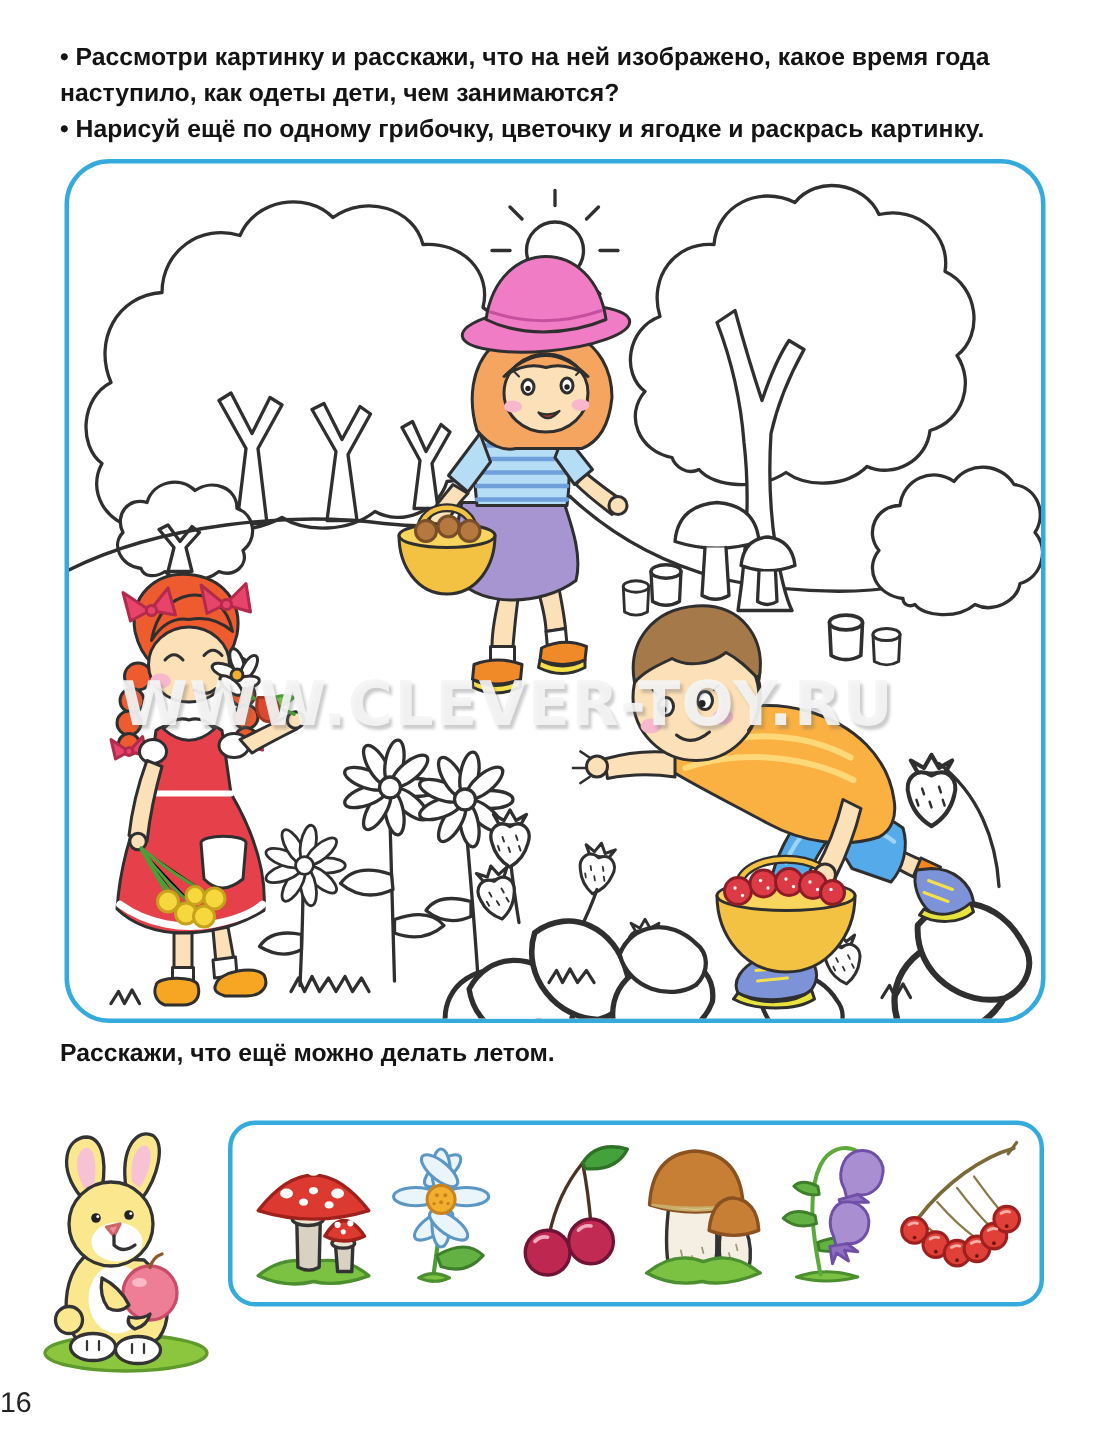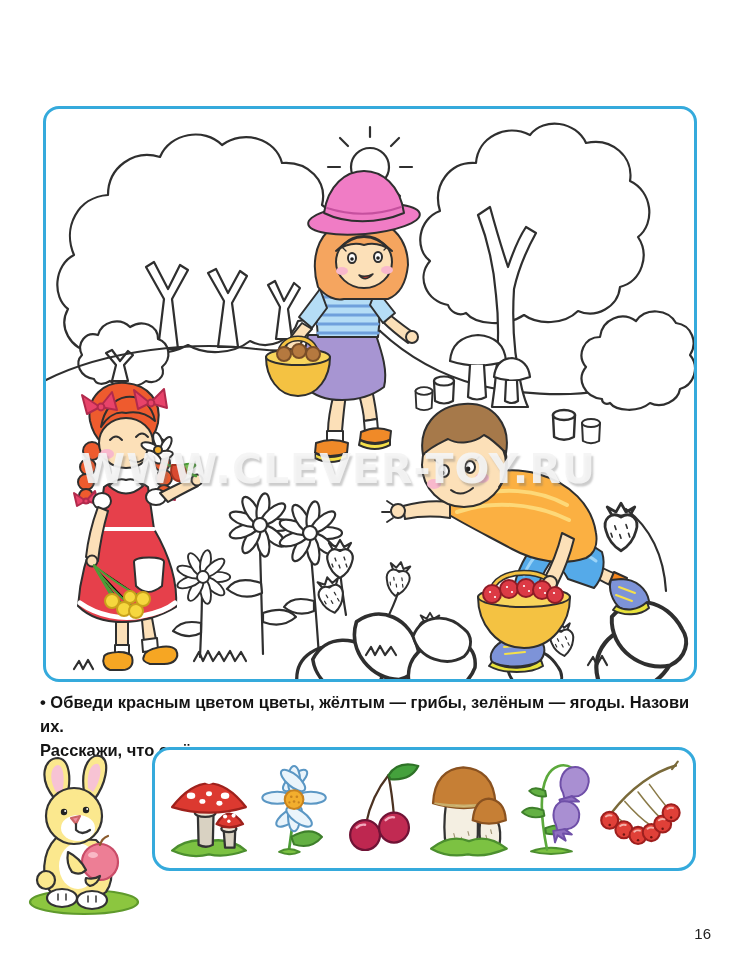--- a/index.html
+++ b/index.html
@@ -4,41 +4,46 @@
 <style>
   html,body{margin:0;padding:0;background:#fff;}
   .page{position:relative;width:731px;height:960px;background:#ffffff;
         font-family:"Liberation Sans",sans-serif;color:#111;overflow:hidden;}
   .instr{position:absolute;left:40px;width:658px;font-size:16.5px;font-weight:700;
          line-height:24px;color:#141414;}
   .instr p{margin:0;}
   .instr-top{top:26px;}
   .instr-mid{top:690px;}
   .main-frame{position:absolute;left:43px;top:106px;width:648px;height:570px;
-              border:3.5px solid #35aadc;border-radius:16px;background:#fff;box-sizing:content-box;}
+              border:3.5px solid #35aadc;border-radius:30px;background:#fff;box-sizing:content-box;}
   .scene{position:absolute;left:0;top:0;width:648px;height:570px;}
   .watermark{position:absolute;left:34px;top:336px;width:600px;white-space:nowrap;
              font-family:"DejaVu Sans",sans-serif;font-weight:bold;font-size:41px;letter-spacing:1px;
              color:rgba(244,244,244,0.92);text-shadow:2px 3px 2px rgba(110,110,110,0.35);
              pointer-events:none;}
   .legend-box{position:absolute;left:152px;top:747px;width:544px;height:124px;
               border:3.5px solid #35aadc;border-radius:18px;background:#fff;box-sizing:border-box;
               display:flex;align-items:flex-end;justify-content:space-evenly;padding:8px 10px;}
   .legend-box svg{display:block;}
   .bunny{position:absolute;left:20px;top:750px;}
   .praise{position:absolute;left:200px;top:892px;font-size:19px;font-weight:400;
           letter-spacing:.3px;color:#141414;}
-  .page-num{position:absolute;left:0;top:925px;width:711px;text-align:right;
-            font-size:15px;color:#222;}
+  .page-num{position:absolute;left:0;top:925px;width:711px;text-align:left;
+            font-size:19px;color:#222;}
 </style>
 </head>
 <body>
 
 <div class="page">
 
+  <div class="instr instr-top">
+    <p>• Рассмотри картинку и расскажи, что на ней изображено, какое время года</p>
+    <p>наступило, как одеты дети, чем занимаются?</p>
+    <p>• Нарисуй ещё по одному грибочку, цветочку и ягодке и раскрась картинку.</p>
+  </div>
 
   <div class="main-frame">
     <svg class="scene" viewBox="0 0 648 570" xmlns="http://www.w3.org/2000/svg">
       <defs>
         <g id="dhead">
           <g fill="#fff">
               <ellipse cx="17" cy="0" rx="15" ry="6"></ellipse>
               <ellipse cx="17" cy="0" rx="15" ry="6" transform="rotate(40)"></ellipse>
               <ellipse cx="17" cy="0" rx="15" ry="6" transform="rotate(80)"></ellipse>
               <ellipse cx="17" cy="0" rx="15" ry="6" transform="rotate(120)"></ellipse>
@@ -335,21 +340,20 @@
         <path d="M58,548 C58,542 84,541 86,548 C88,556 84,561 76,561 L64,561 C58,559 56,553 58,548 Z" fill="#F6A623"></path>
         <path d="M96,511 L98,533 L110,531 L106,509 Z" fill="#FCE0B8"></path>
         <path d="M96,531 L111,529 L112,541 L97,543 Z" fill="#fff"></path>
         <path d="M98,547 C100,539 124,534 130,541 C134,549 128,555 118,555 L104,555 C98,553 96,551 98,547 Z" fill="#F6A623"></path>
       </g>
     </svg>
     <div class="watermark">WWW.CLEVER-TOY.RU</div>
   </div>
 
   <div class="instr instr-mid">
-    <p>• Обведи красным цветом цветы, жёлтым — грибы, зелёным — ягоды. Назови их.</p>
     <p>Расскажи, что ещё можно делать летом.</p>
   </div>
 
   <svg class="bunny" width="134" height="168" viewBox="0 0 134 168" xmlns="http://www.w3.org/2000/svg">
     <g stroke="#333" stroke-width="2.2" stroke-linecap="round" stroke-linejoin="round">
       <ellipse cx="64" cy="152" rx="54" ry="12" fill="#8CC63F" stroke="#5F9A2C"></ellipse>
       <path d="M34,48 C18,28 24,8 38,8 C50,9 52,30 46,50 Z" fill="#FBE88E"></path>
       <path d="M36,42 C28,28 31,16 38,15 C44,16 45,30 42,44 Z" fill="#F7C3D4" stroke="none"></path>
       <path d="M64,42 C60,14 72,2 82,7 C90,13 86,34 74,50 Z" fill="#FBE88E"></path>
       <path d="M68,38 C66,20 73,12 78,14 C83,18 80,32 73,42 Z" fill="#F7C3D4" stroke="none"></path>

